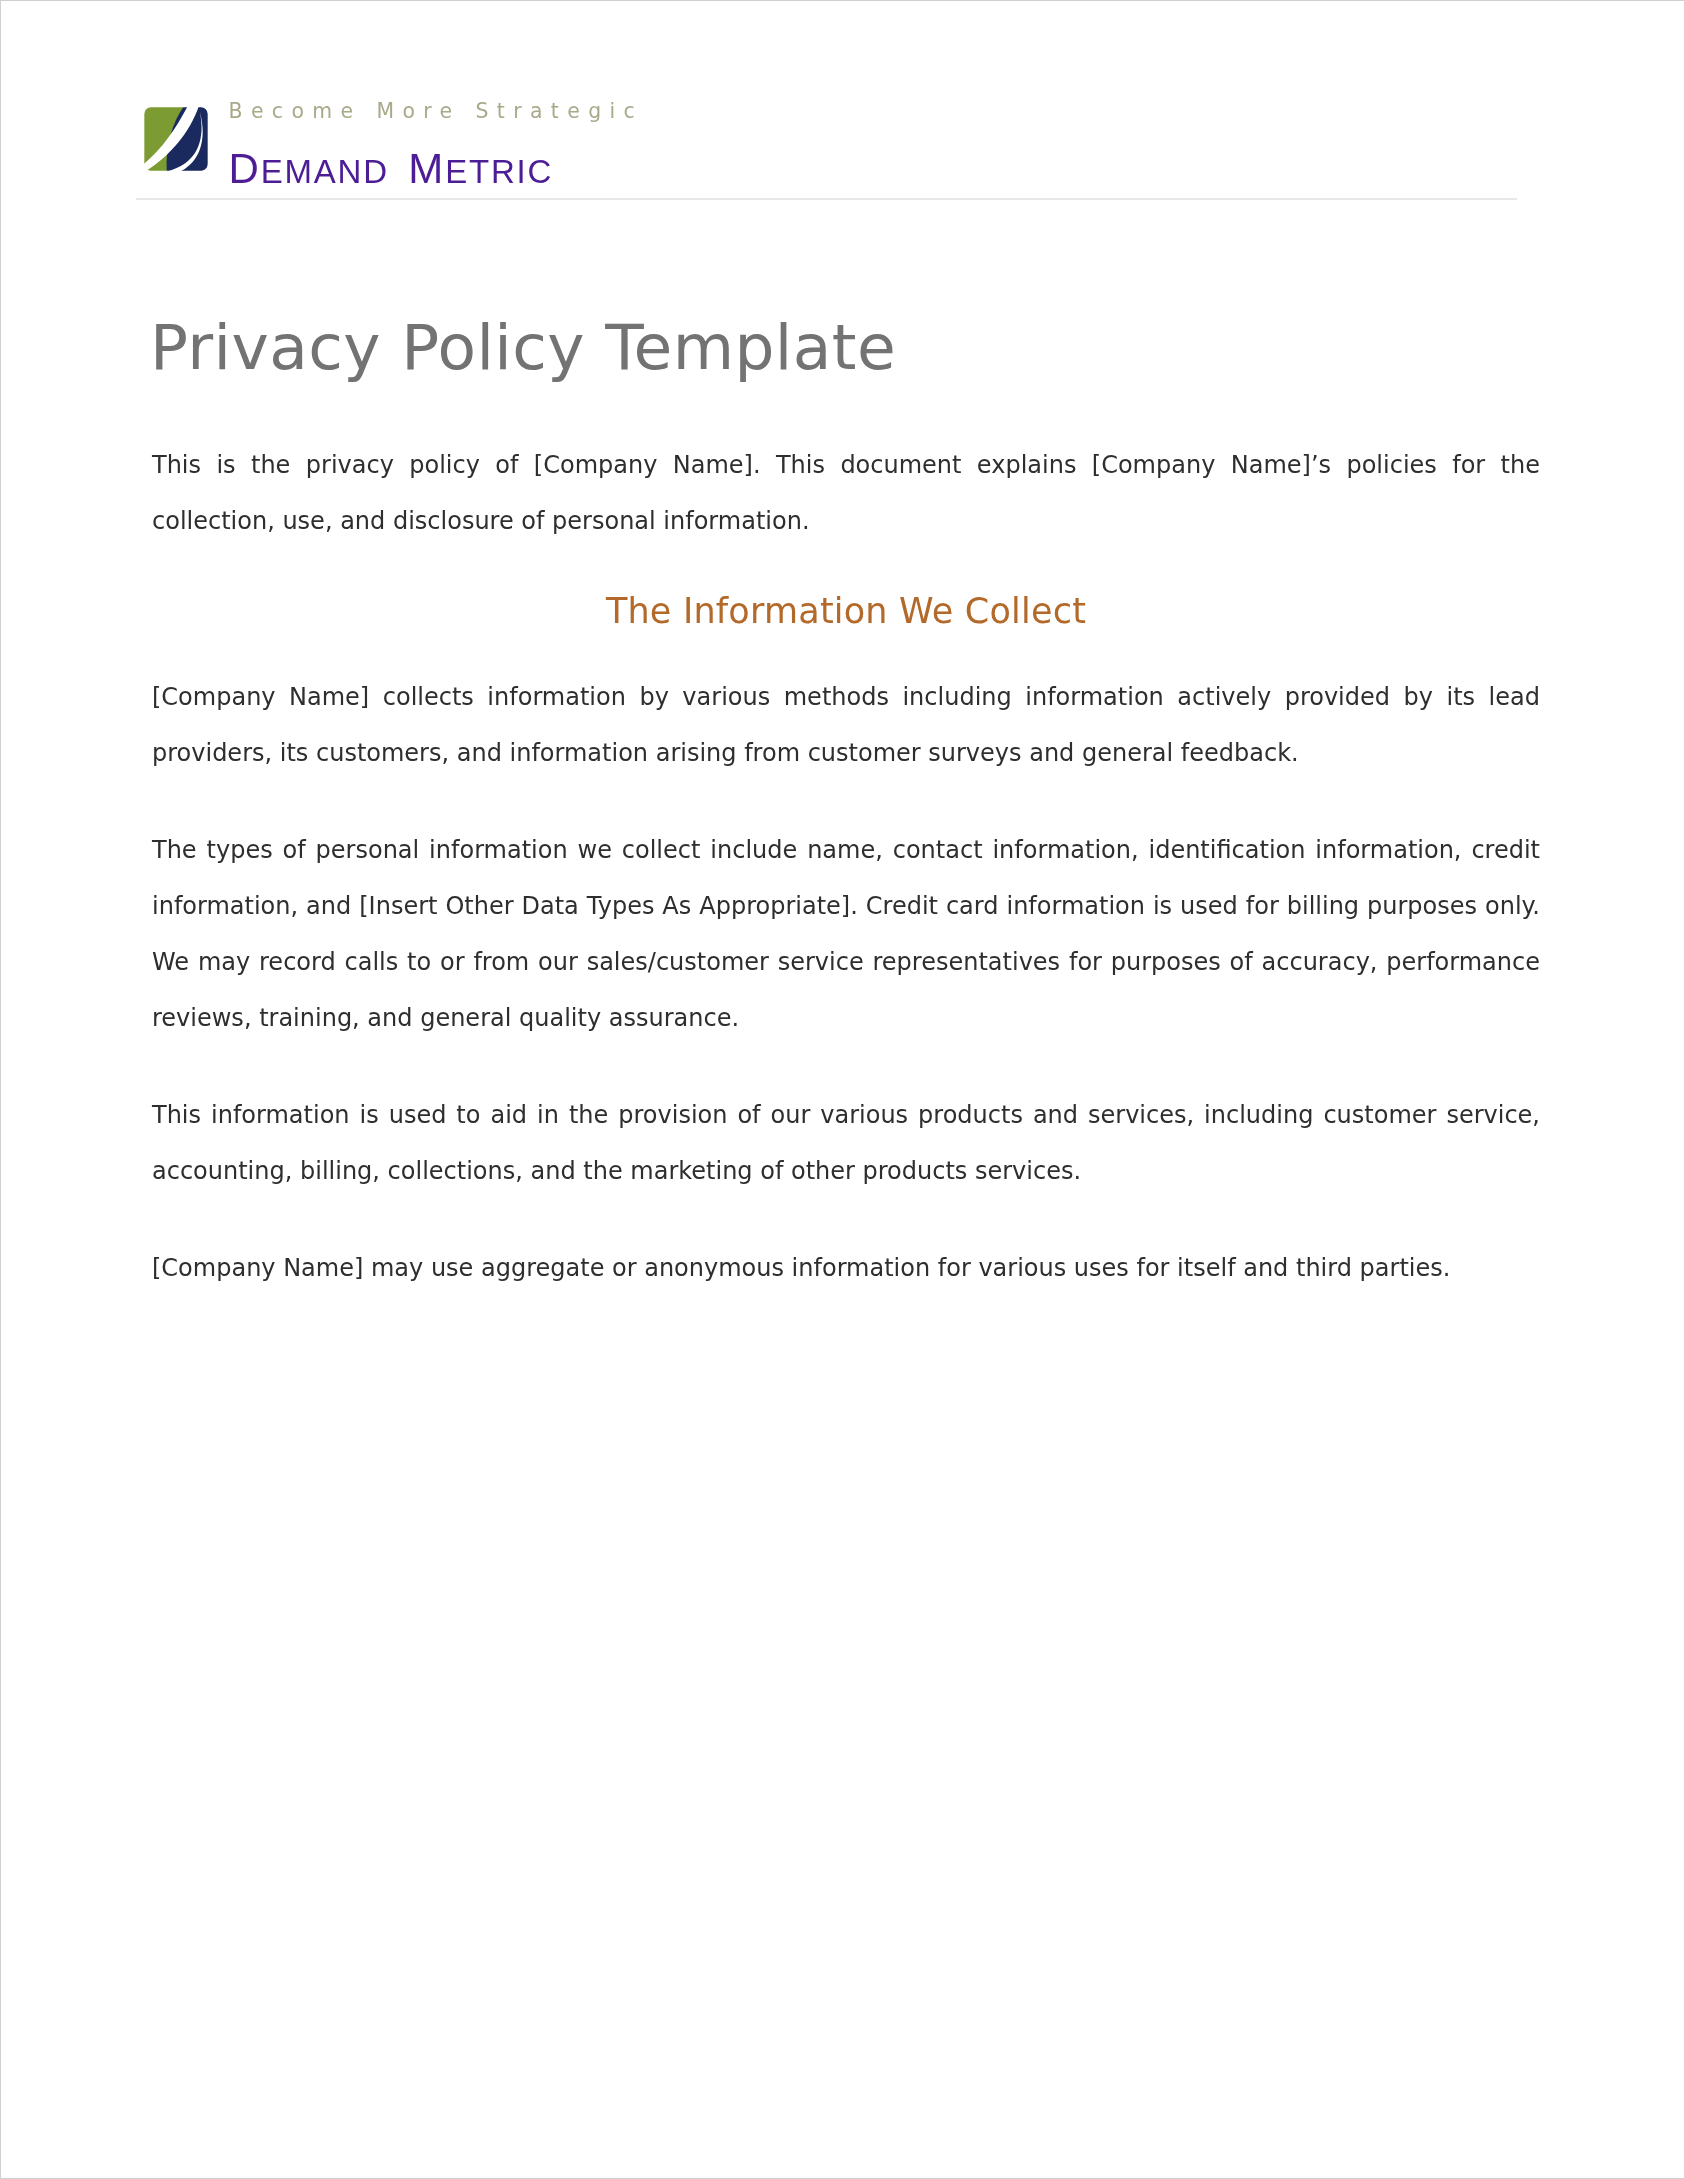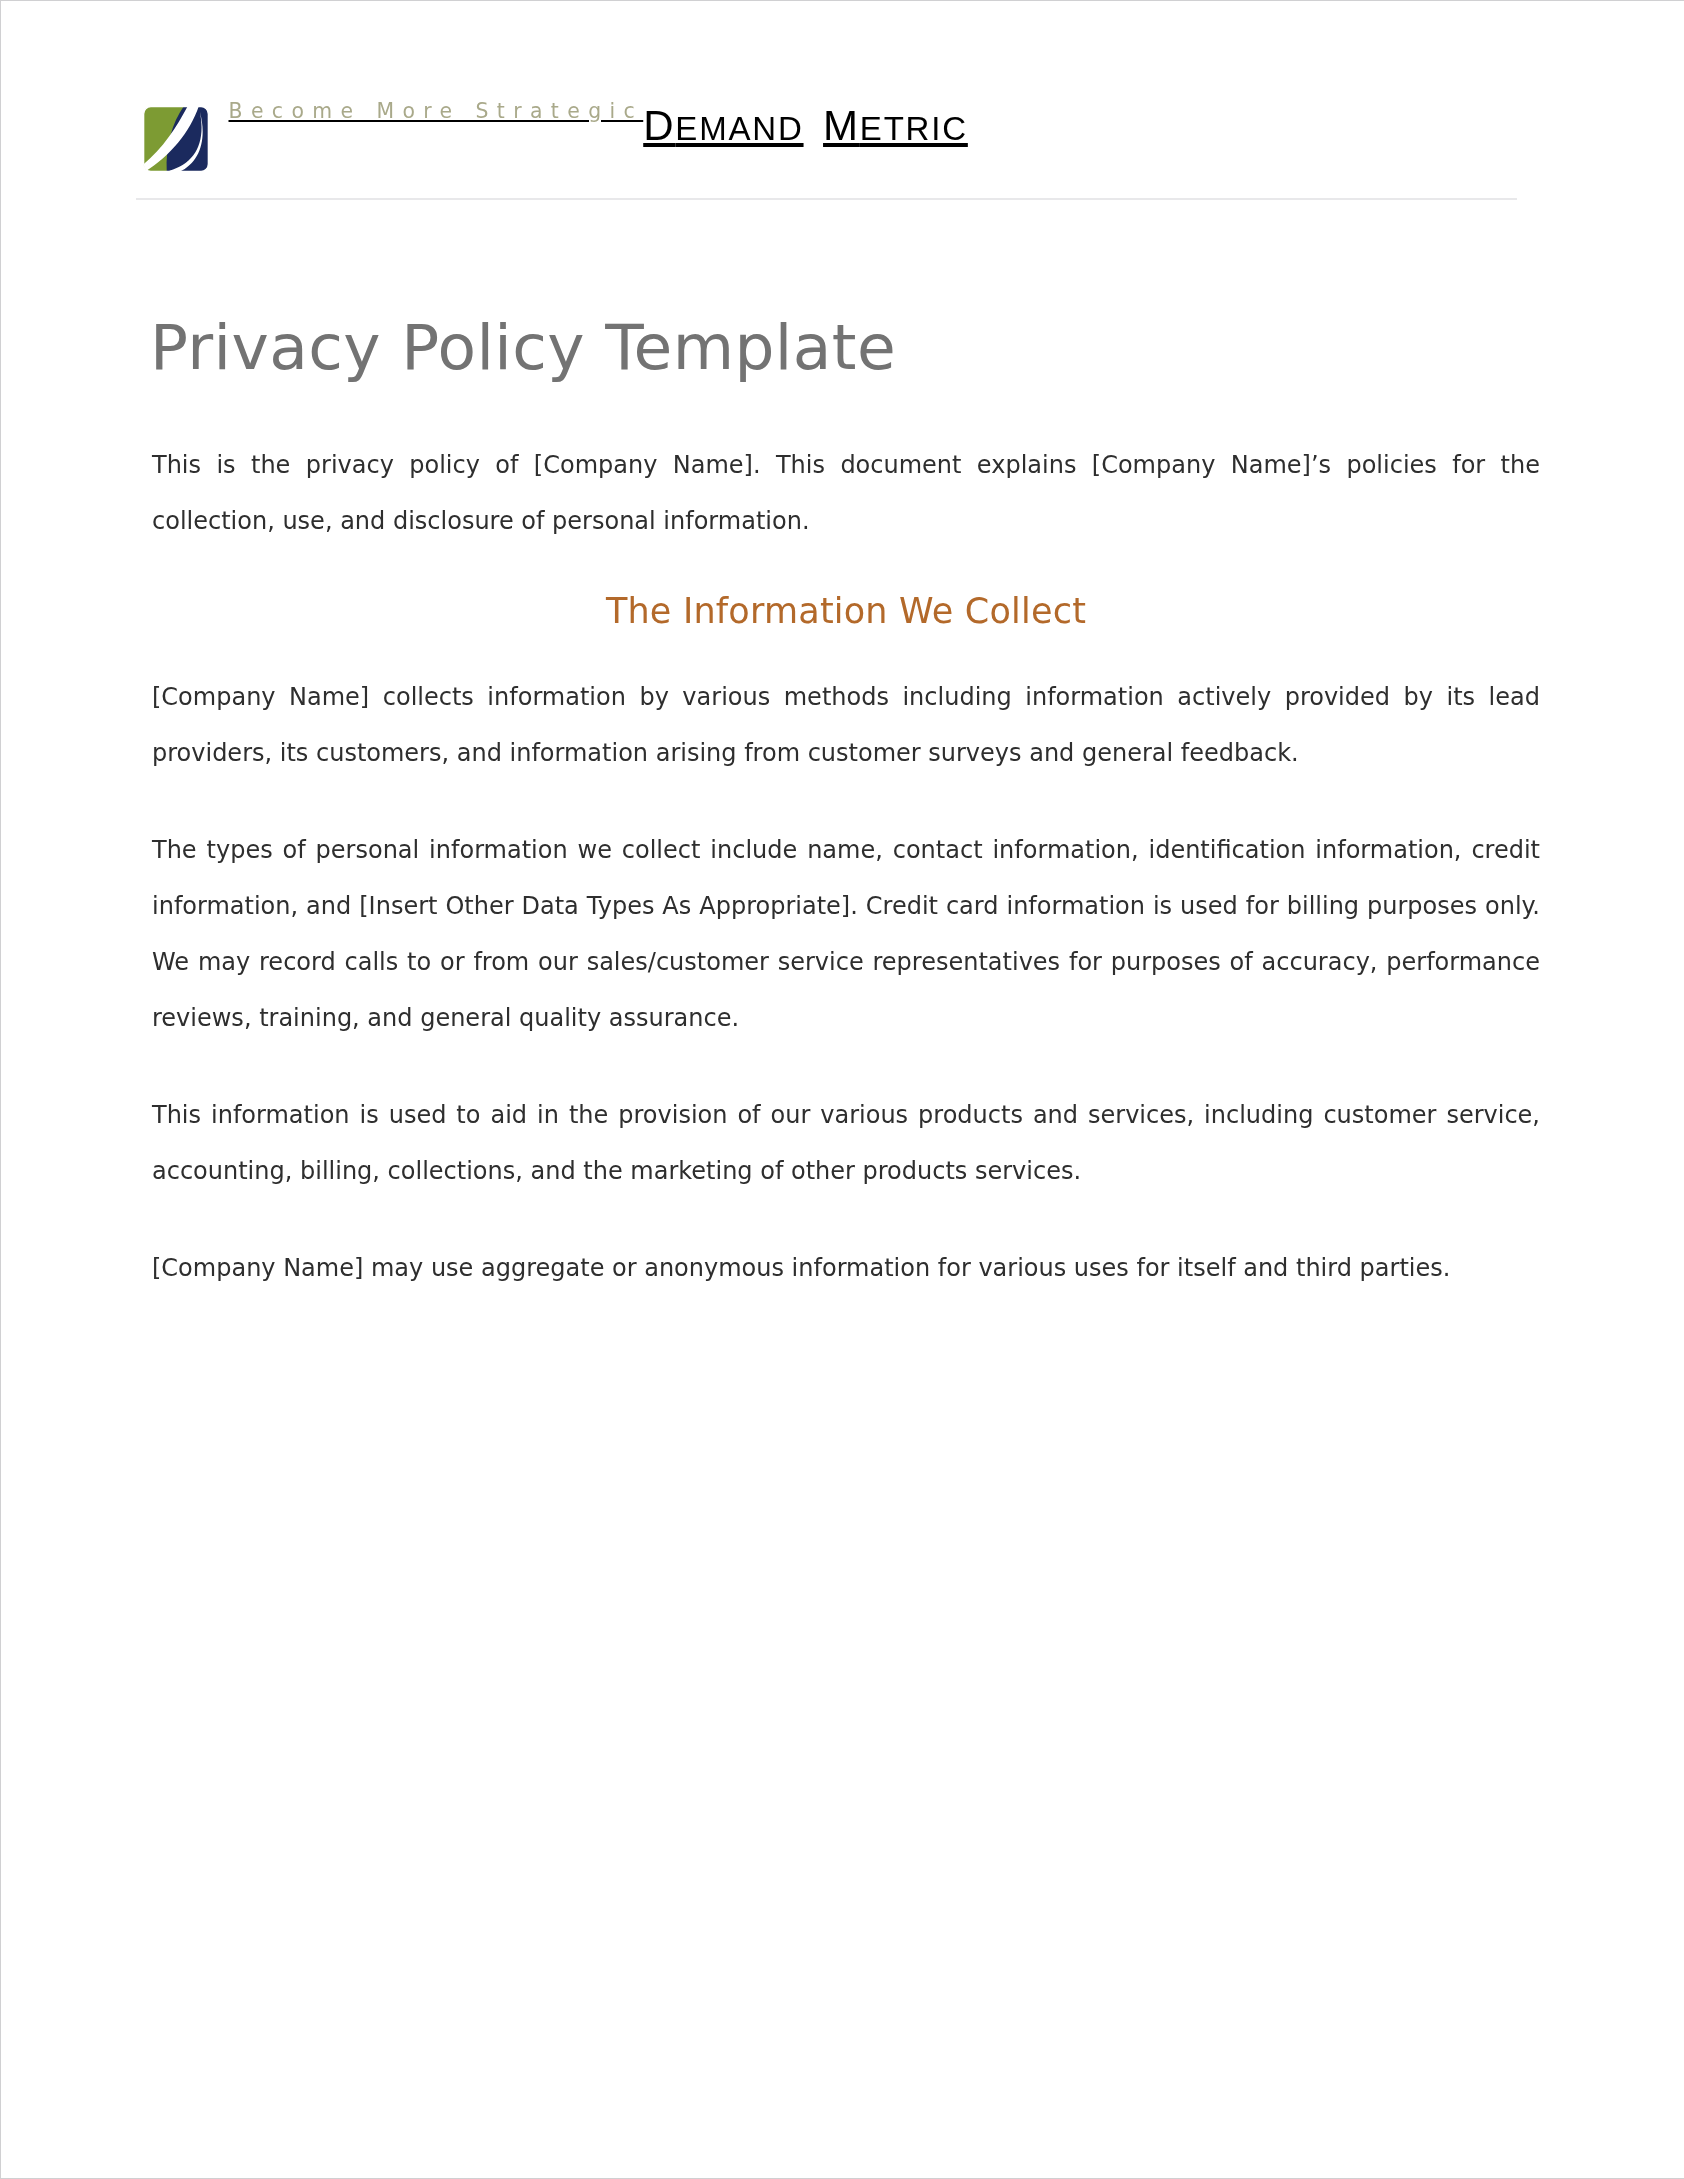--- a/index.html
+++ b/index.html
@@ -34,43 +34,42 @@
   .logo-mark {
     width: 66px;
     height: 66px;
     flex: 0 0 66px;
     margin-top: 8.9px;
   }
 
   .logo-words {
     margin-left: 19.5px;
     display: flex;
-    flex-direction: row;
+    flex-direction: column;
     justify-content: flex-start;
-    text-decoration: underline;
   }
 
   .logo-tagline {
     font-family: "DejaVu Sans", sans-serif;
     font-size: 20.4px;
     letter-spacing: 8.4px;
     color: #a9a98a;
     line-height: 1;
     margin-top: 3.5px;
     white-space: nowrap;
   }
 
   .logo-wordmark {
     font-family: "Liberation Sans", sans-serif;
     font-size: 42px;
     font-weight: 400;
     letter-spacing: 1.8px;
-    color: #000000;
+    color: #4c1d95;
     line-height: 1;
-    margin-top: 8px;
+    margin-top: 27px;
     white-space: nowrap;
   }
   .logo-wordmark .cap {
     font-size: 42px;
   }
   .logo-wordmark .sc {
     font-size: 33px;
   }
   .logo-wordmark .gap {
     display: inline-block;

